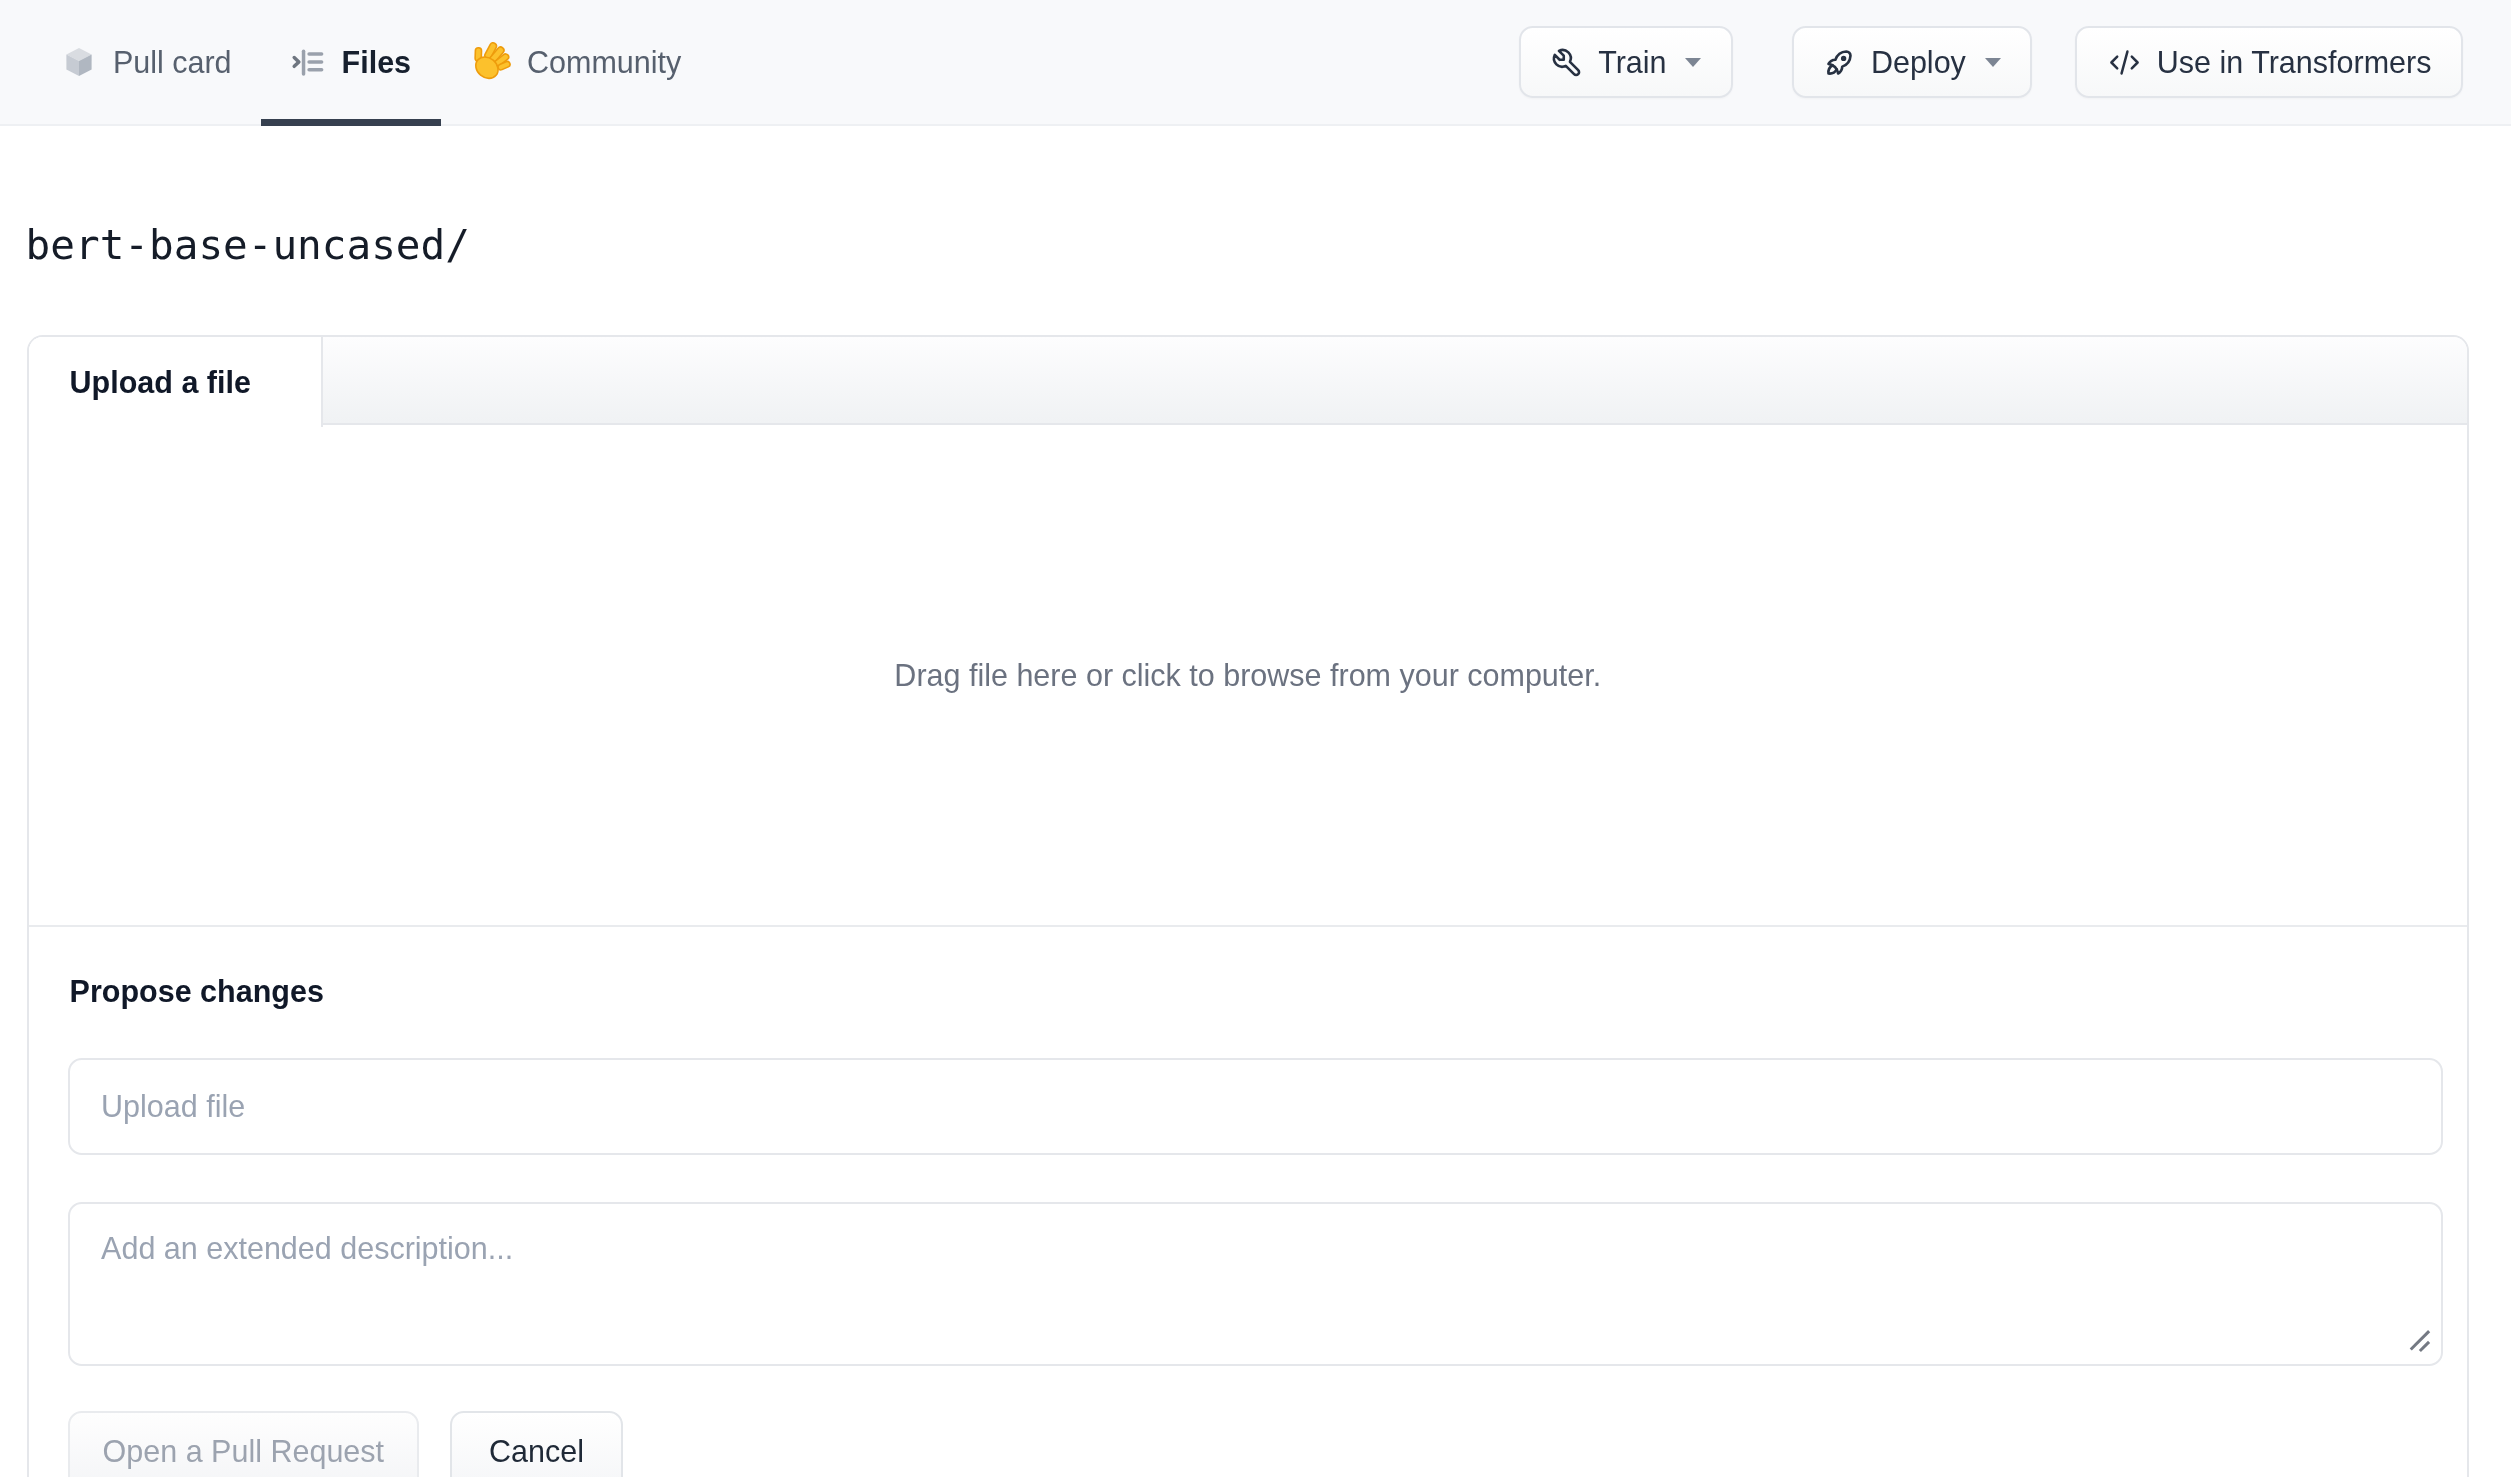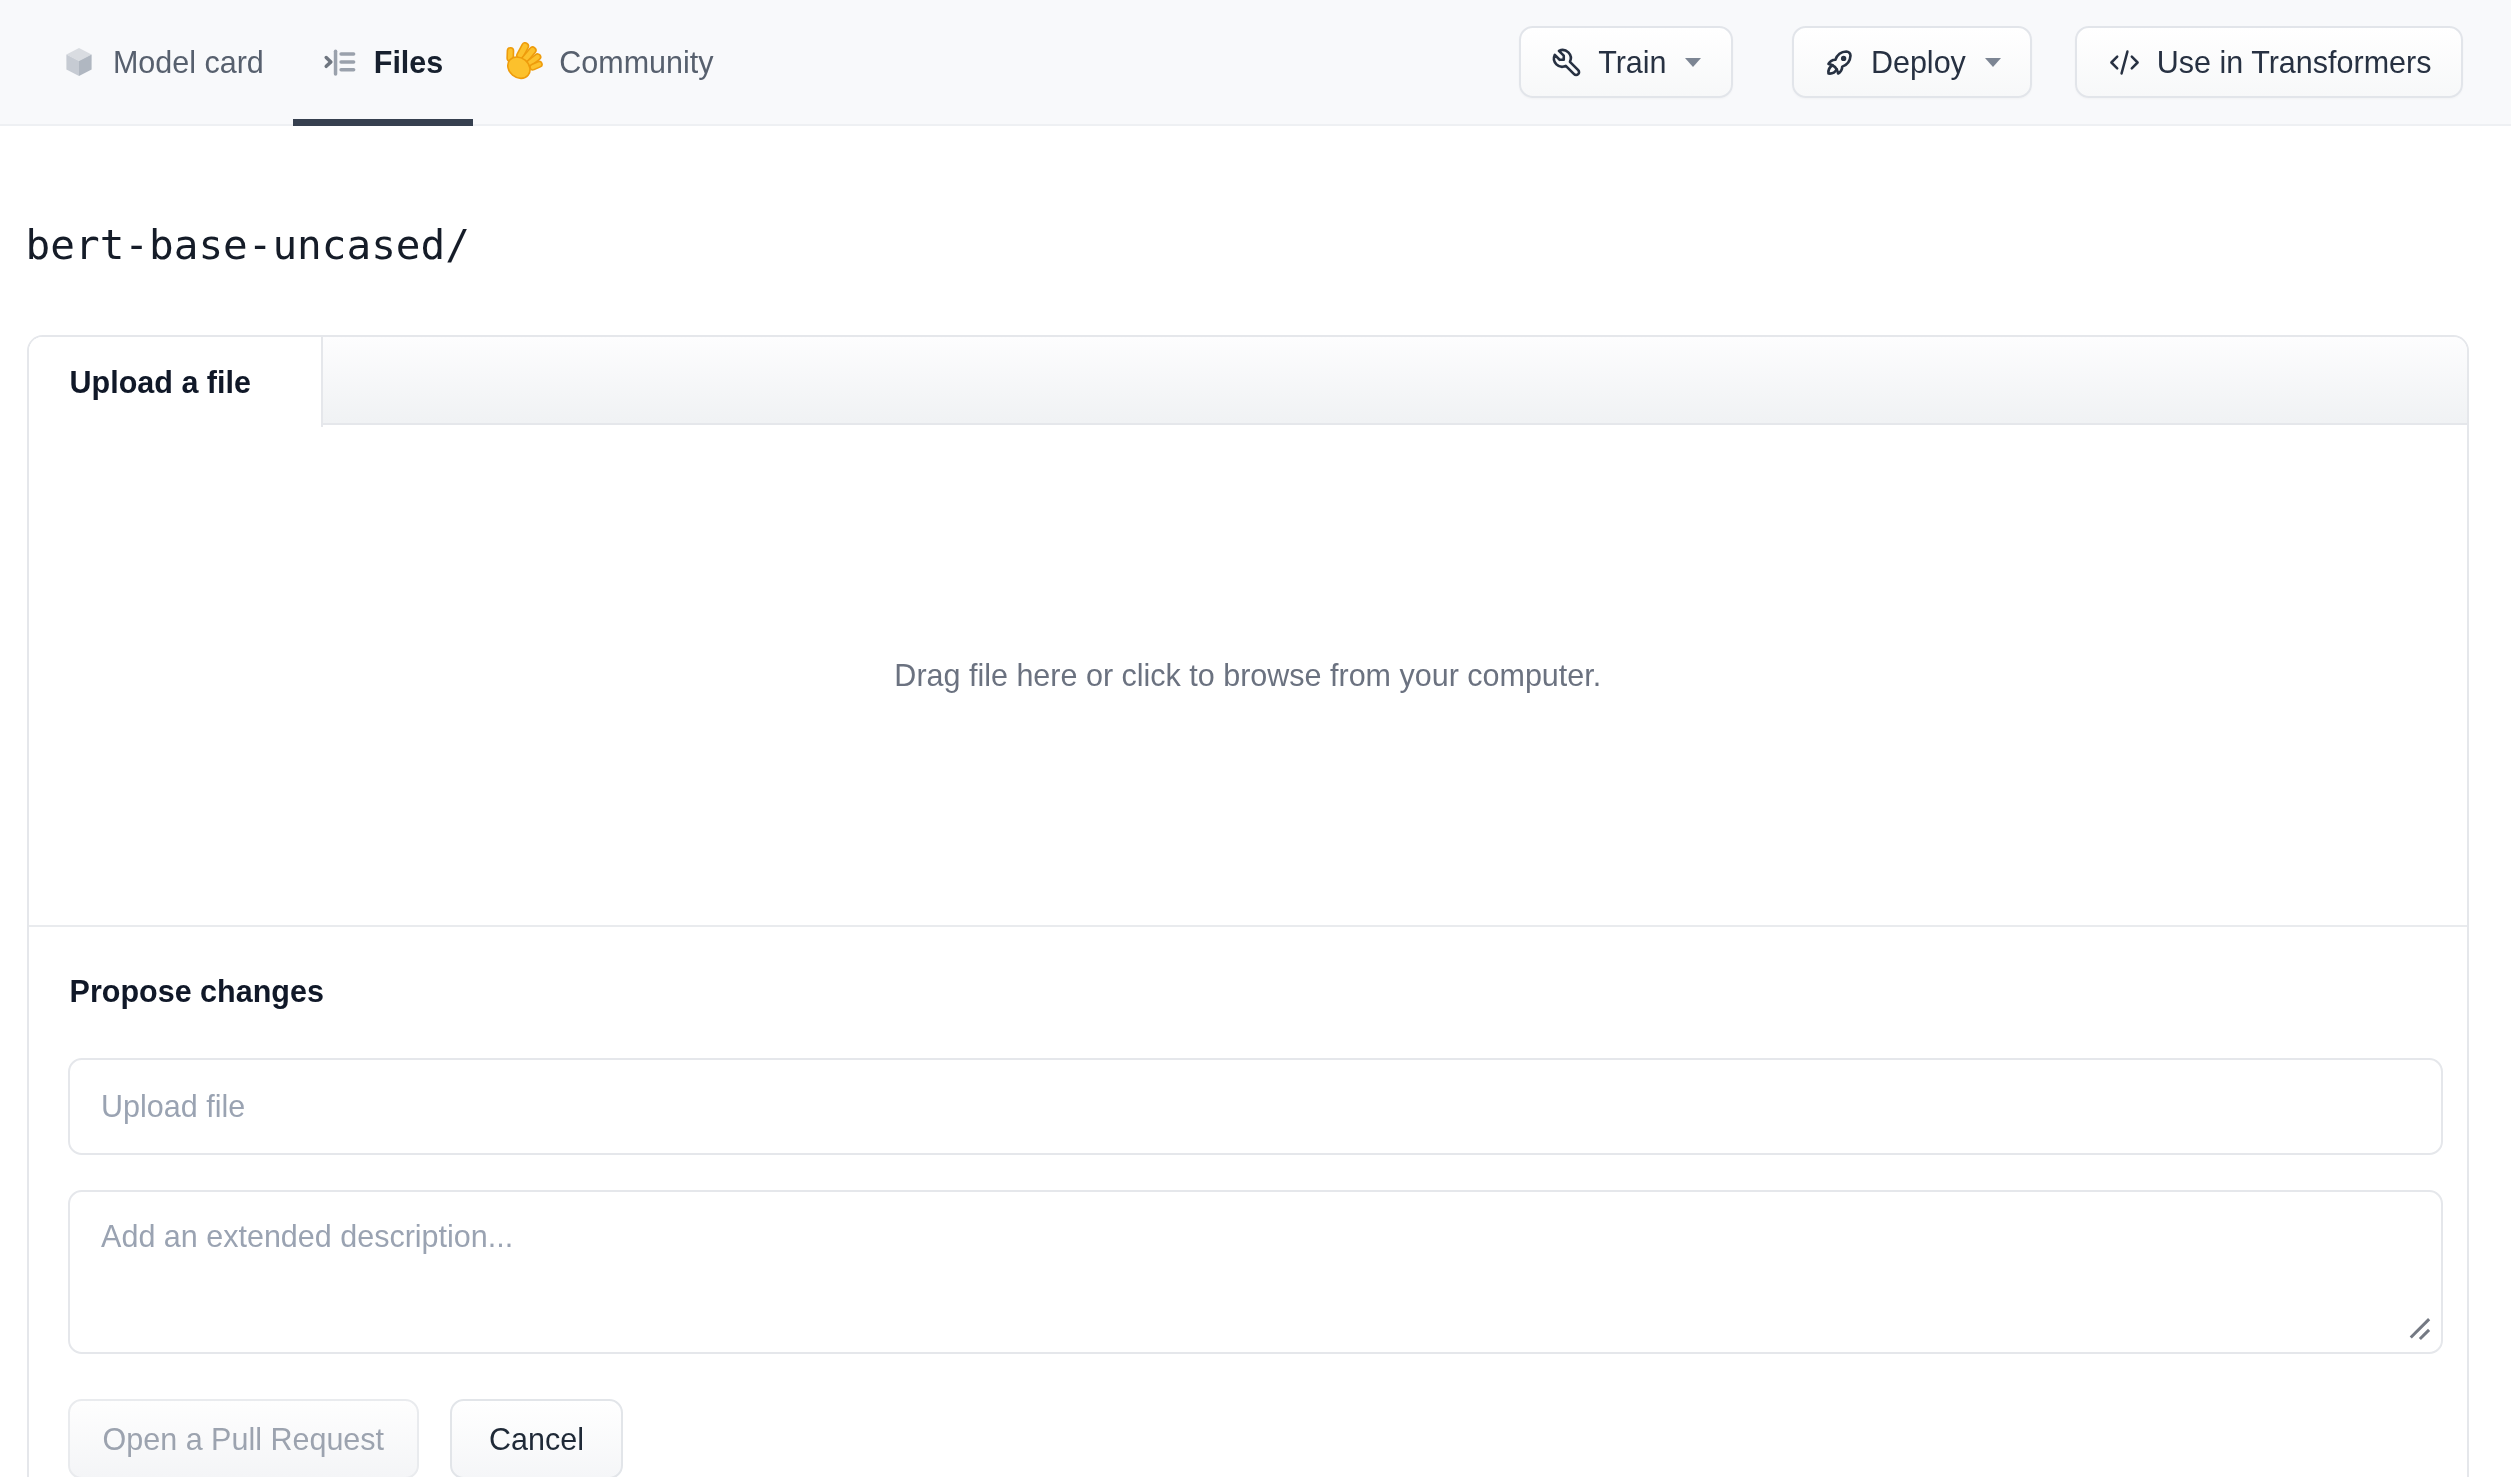--- a/index.html
+++ b/index.html
@@ -132,21 +132,21 @@
     border: 2px solid #e5e7eb;
     border-radius: 13.8px;
     font-family: "Liberation Sans", sans-serif;
     font-size: 30.5px;
     color: #101828;
     background: #ffffff;
     outline: none;
   }
   .field::placeholder { color: #9aa3b2; opacity: 1; }
   input.field { height: 97px; padding: 0 31.5px; }
-  .ta-wrap { position: relative; margin-top: 35px; }
+  .ta-wrap { position: relative; margin-top: 47px; }
   textarea.field {
     display: block;
     height: 164px;
     padding: 23.6px 31.5px;
     resize: none;
     line-height: 1.35;
   }
   .grip {
     position: absolute;
     right: 9.9px; bottom: 11.8px;
@@ -194,21 +194,21 @@
   <div class="nav">
 
     <div class="nav-tab">
       <span class="ico">
         <svg width="36" height="36" viewBox="0 0 24 24">
           <path d="M12 2.6 L20.4 7 L12 11.4 L3.6 7 Z" fill="#d9dce1"></path>
           <path d="M3.6 7 L12 11.4 V21.4 L3.6 17 Z" fill="#c6cbd3"></path>
           <path d="M20.4 7 L12 11.4 V21.4 L20.4 17 Z" fill="#b0b7c1"></path>
         </svg>
       </span>
-      <span>Model card</span>
+      <span>Pull card</span>
     </div>
 
     <div class="nav-tab active">
       <span class="ico">
         <svg width="35" height="35" viewBox="0 0 24 24" fill="none" stroke="#9aa1ac" stroke-width="2.4" stroke-linecap="round" stroke-linejoin="round">
           <path d="M2.2 8.6 L5.4 11.6 L2.2 14.6" stroke="#6f7680"></path>
           <line x1="8.6" y1="4.2" x2="8.6" y2="19.8"></line>
           <line x1="12.4" y1="6.2" x2="21" y2="6.2"></line>
           <line x1="12.4" y1="11.6" x2="21" y2="11.6"></line>
           <line x1="12.4" y1="17" x2="21" y2="17"></line>

